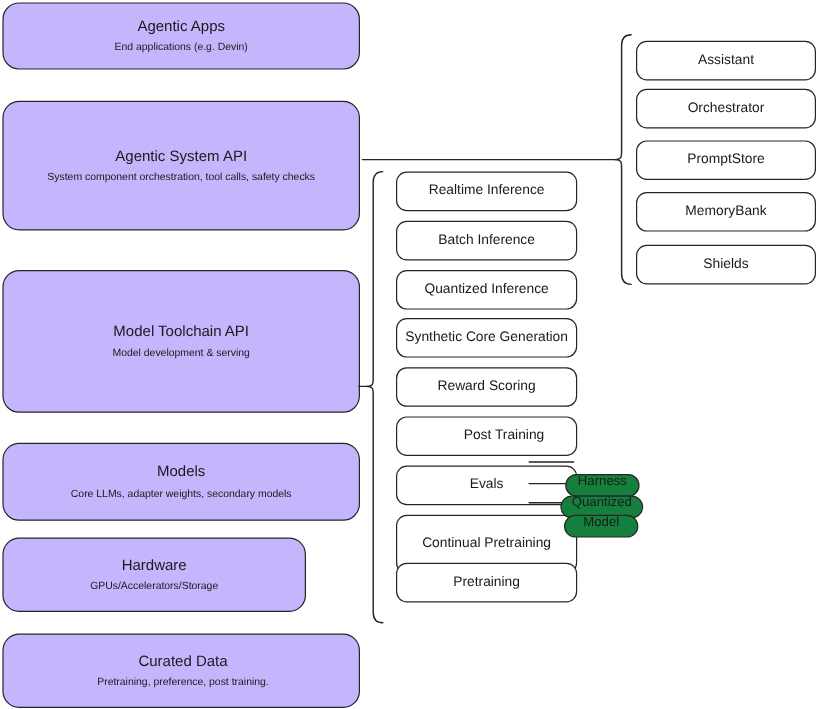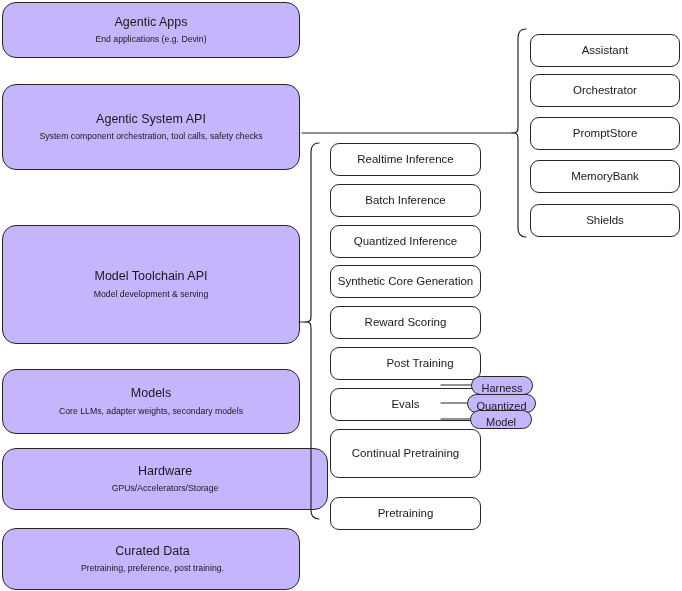--- a/index.html
+++ b/index.html
@@ -66,25 +66,26 @@
     line-height: 1.2;
     white-space: nowrap;
   }
 
   
   .chip {
     position: absolute;
     box-sizing: border-box;
     border: 1.2px solid #262626;
     border-radius: 999px;
-    background: #c4b5fd;
+    background: #15803d;
     display: flex;
-    align-items: flex-end;
+    align-items: flex-start;
     justify-content: center;
     z-index: 5;
+    margin-top: 19px;
   }
   .chip-label {
     font-size: 11px;
     color: #1a1a1a;
     line-height: 1;
     white-space: nowrap;
   }
 
   
   #connectors {
@@ -136,36 +137,36 @@
     <path class="conn" d="M 441 385 L 478 385"></path>
     <path class="conn" d="M 441 403 L 474 403"></path>
     <path class="conn" d="M 441 419 L 478 419"></path>
   </svg>
 
   <div class="layer-box" style="left:2px; top:2px; width:298px; height:56px;">
     <div class="layer-title">Agentic Apps</div>
     <div class="layer-sub">End applications (e.g. Devin)</div>
   </div>
 
-  <div class="layer-box" style="left:2px; top:84px; width:298px; height:86px;">
+  <div class="layer-box" style="left:2px; top:84px; width:298px; height:108px;">
     <div class="layer-title">Agentic System API</div>
     <div class="layer-sub">System component orchestration, tool calls, safety checks</div>
   </div>
 
   <div class="layer-box" style="left:2px; top:225px; width:298px; height:119px;">
     <div class="layer-title">Model Toolchain API</div>
     <div class="layer-sub">Model development &amp; serving</div>
   </div>
 
   <div class="layer-box" style="left:2px; top:369px; width:298px; height:65px;">
     <div class="layer-title">Models</div>
     <div class="layer-sub">Core LLMs, adapter weights, secondary models</div>
   </div>
 
-  <div class="layer-box" style="left:2px; top:448px; width:326px; height:62px;">
+  <div class="layer-box" style="left:2px; top:448px; width:253px; height:62px;">
     <div class="layer-title">Hardware</div>
     <div class="layer-sub">GPUs/Accelerators/Storage</div>
   </div>
 
   <div class="layer-box" style="left:2px; top:528px; width:298px; height:62px;padding-left:13px;">
     <div class="layer-title">Curated Data</div>
     <div class="layer-sub">Pretraining, preference, post training.</div>
   </div>
 
   <div class="pill" style="left:330px; top:143px; width:151px; height:33px;">
@@ -185,21 +186,21 @@
   </div>
   <div class="pill" style="left:330px; top:347px; width:151px; height:33px;padding-left:29px;">
     <span class="pill-label">Post Training</span>
   </div>
   <div class="pill" style="left:330px; top:388px; width:151px; height:33px;">
     <span class="pill-label">Evals</span>
   </div>
   <div class="pill" style="left:330px; top:429px; width:151px; height:49px;">
     <span class="pill-label">Continual Pretraining</span>
   </div>
-  <div class="pill" style="left:330px; top:469px; width:151px; height:33px;margin-top:28px;">
+  <div class="pill" style="left:330px; top:469px; width:151px; height:33px;">
     <span class="pill-label">Pretraining</span>
   </div>
 
   <div class="chip" style="left:471px; top:376px; width:62px; height:19px;">
     <span class="chip-label">Harness</span>
   </div>
   <div class="chip" style="left:467px; top:394px; width:69px; height:19px;">
     <span class="chip-label">Quantized</span>
   </div>
   <div class="chip" style="left:470px; top:410px; width:62px; height:19px;">

